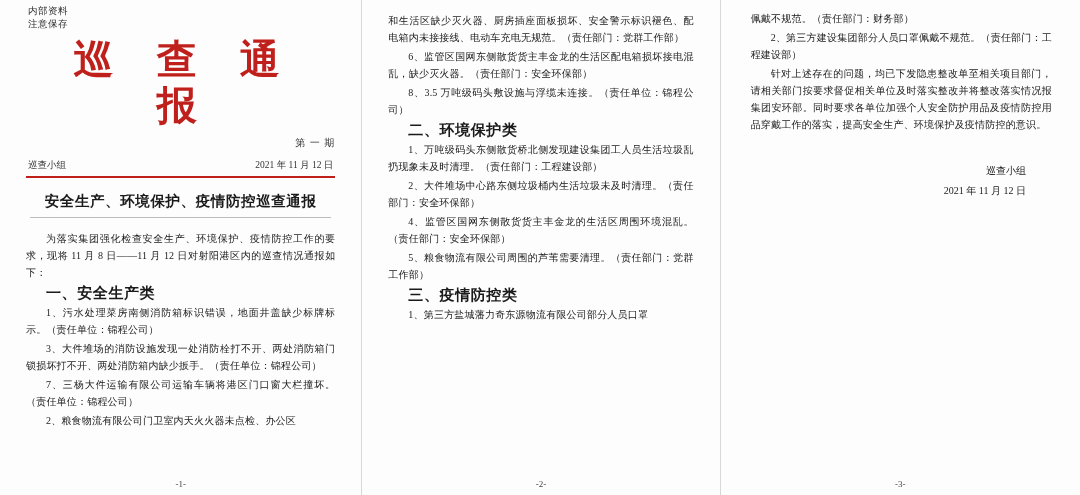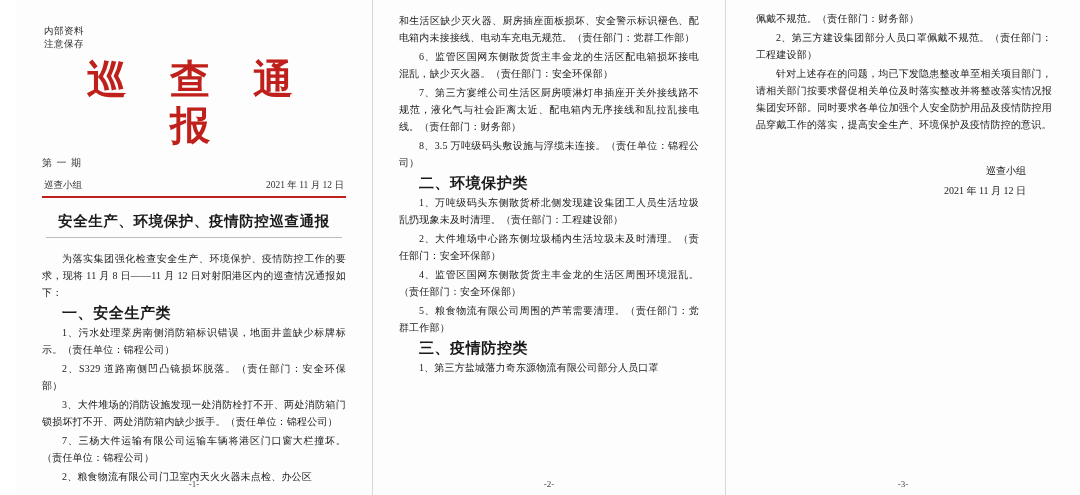--- a/index.html
+++ b/index.html
@@ -21,21 +21,21 @@
     display: flex;
     background: #ffffff;
   }
   
   .page {
     position: relative;
     height: 495px;
     box-sizing: border-box;
     background: #fdfdfd;
   }
-  .page-1 { width: 362px; padding: 22px 26px 0 26px; margin-left: 16px; }
+  .page-1 { width: 362px; padding: 2px 26px 0 26px; }
   .page-2 { width: 358px; padding: 12px 26px 0 26px; }
   .page-3 { width: 360px; padding: 10px 28px 0 30px; }
 
   .divider {
     width: 1px;
     background: #d8d8d8;
     height: 495px;
   }
 
   
@@ -51,21 +51,21 @@
     color: #c0201b;
     font-size: 40px;
     letter-spacing: 16px;
     font-weight: bold;
     text-align: center;
     margin: 6px 0 2px 8px;
     font-family: Liberation Sans, sans-serif;
     line-height: 46px;
   }
   .issue {
-    text-align: left;
+    text-align: right;
     font-size: 10px;
     color: #333;
     margin-top: 8px;
     letter-spacing: 1px;
   }
   .meta-row {
     display: flex;
     justify-content: space-between;
     font-size: 9.5px;
     color: #333;
@@ -144,34 +144,32 @@
       <span>2021 年 11 月 12 日</span>
     </div>
     <div class="red-rule"></div>
 
     <div class="doc-title">安全生产、环境保护、疫情防控巡查通报</div>
     <div class="title-rule"></div>
 
     <p class="body indent">为落实集团强化检查安全生产、环境保护、疫情防控工作的要求，现将 11 月 8 日——11 月 12 日对射阳港区内的巡查情况通报如下：</p>
     <p class="body section">一、安全生产类</p>
     <p class="body indent">1、污水处理菜房南侧消防箱标识错误，地面井盖缺少标牌标示。（责任单位：锦程公司）</p>
-    <p class="body indent">2、S329 道路南侧凹凸镜损坏脱落。（责任部门：安全环保部）</p>
     <p class="body indent">3、大件堆场的消防设施发现一处消防栓打不开、两处消防箱门锁损坏打不开、两处消防箱内缺少扳手。（责任单位：锦程公司）</p>
     <p class="body indent">7、三杨大件运输有限公司运输车辆将港区门口窗大栏撞坏。（责任单位：锦程公司）</p>
     <p class="body indent">2、粮食物流有限公司门卫室内天火火器未点检、办公区</p>
 
     <div class="folio">-1-</div>
   </div>
 
   <div class="divider"></div>
 
   <div class="page page-2">
     <p class="body">和生活区缺少灭火器、厨房插座面板损坏、安全警示标识褪色、配电箱内未接接线、电动车充电无规范。（责任部门：党群工作部）</p>
     <p class="body indent">6、监管区国网东侧散货货主丰金龙的生活区配电箱损坏接电混乱，缺少灭火器。（责任部门：安全环保部）</p>
-    <p class="body indent">7、第三方宴维公司生活区厨房喷淋灯串插座开关外接线路不规范，液化气与社会距离太近、配电箱内无序接线和乱拉乱接电线。（责任部门：财务部）</p>
     <p class="body indent">8、3.5 万吨级码头敷设施与浮缆未连接。（责任单位：锦程公司）</p>
     <p class="body section">二、环境保护类</p>
     <p class="body indent">1、万吨级码头东侧散货桥北侧发现建设集团工人员生活垃圾乱扔现象未及时清理。（责任部门：工程建设部）</p>
     <p class="body indent">2、大件堆场中心路东侧垃圾桶内生活垃圾未及时清理。（责任部门：安全环保部）</p>
     <p class="body indent">4、监管区国网东侧散货货主丰金龙的生活区周围环境混乱。（责任部门：安全环保部）</p>
     <p class="body indent">5、粮食物流有限公司周围的芦苇需要清理。（责任部门：党群工作部）</p>
     <p class="body section">三、疫情防控类</p>
     <p class="body indent">1、第三方盐城藩力奇东源物流有限公司部分人员口罩</p>
 
     <div class="folio">-2-</div>

